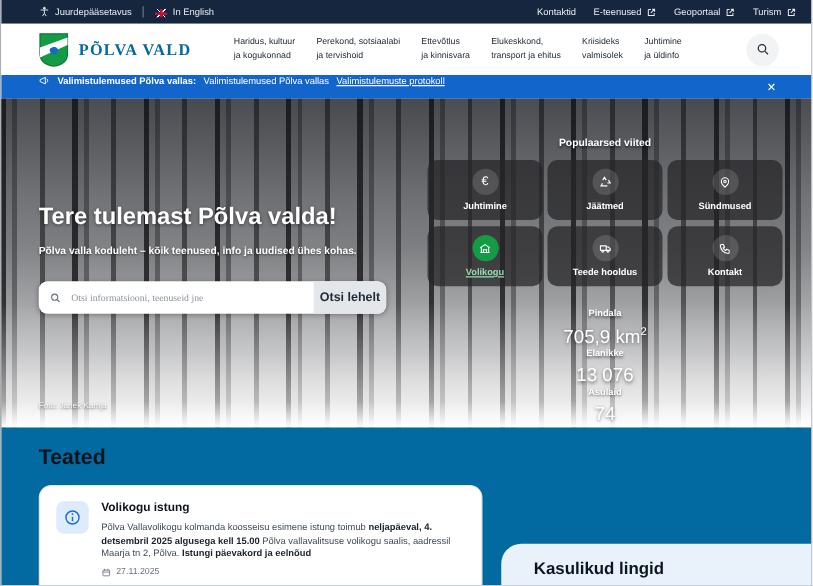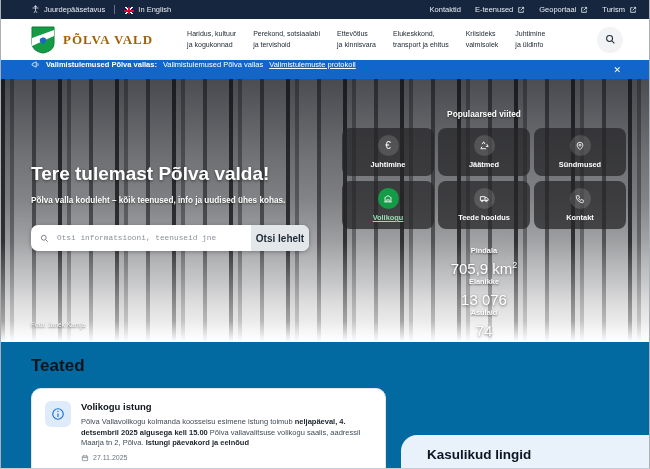--- a/index.html
+++ b/index.html
@@ -19,21 +19,21 @@
                linear-gradient(#c8102e,#c8102e) 50% 0/2px 100% no-repeat,
                linear-gradient(#c8102e,#c8102e) 0 50%/100% 2px no-repeat,
                linear-gradient(45deg, transparent 46%, #fff 46%, #fff 54%, transparent 54%),
                linear-gradient(-45deg, transparent 46%, #fff 46%, #fff 54%, transparent 54%),
                #012169; }
   .ico { display:inline-block; line-height:0; }
 
   
   .header { height:41px; background:#fff; display:flex; align-items:center; padding:0 26px 0 30px; }
   .brand { display:flex; align-items:center; gap:8px; cursor:pointer; }
-  .brand-title { font-family:"Liberation Serif", serif; font-size:13px; letter-spacing:1px; color:#a16207; font-weight:700; }
+  .brand-title { font-family:"Liberation Serif", serif; font-size:13px; letter-spacing:1px; color:#0369a1; font-weight:700; }
   .nav { display:flex; gap:17px; margin-left:34px; }
   .nav-item { font-size:7px; line-height:1.55; color:#222b36; white-space:pre-line; cursor:pointer; }
   .hdr-search { margin-left:auto; width:26px; height:26px; border-radius:50%; background:#f1f3f5;
                 display:flex; align-items:center; justify-content:center; cursor:pointer; border:none; }
 
   
   .alert { height:19px; background:#1266cb; color:#fff; display:flex; 
            padding:0 28px 0 30px; font-size:7.5px; gap:6px; }
   .alert b { font-weight:700; }
   .alert .alert-link { color:#fff; text-decoration:underline; cursor:pointer; }
@@ -43,21 +43,21 @@
   .hero { position:relative; height:263px; overflow:hidden; color:#fff;
     background:
       linear-gradient(to bottom, rgba(10,14,20,.42), rgba(20,22,26,.18) 30%, rgba(40,40,40,0) 62%, rgba(245,245,245,.55) 92%, #ffffff 100%),
       repeating-linear-gradient(90deg, rgba(18,18,20,.78) 0 4px, rgba(130,130,132,.22) 4px 9px, rgba(55,55,58,.55) 9px 13px, rgba(175,175,178,.16) 13px 31px, rgba(30,30,32,.6) 31px 35px, rgba(150,150,152,.14) 35px 57px),
       linear-gradient(to bottom, #6f7074 0%, #87888b 45%, #b9babc 78%, #e8e8e9 92%, #f8f8f8 100%); }
   .hero-title { position:absolute; left:30px; top:84px; font-size:19px; font-weight:700; text-shadow:0 1px 3px rgba(0,0,0,.5); }
   .hero-sub { position:absolute; left:30px; top:117px; font-size:8.2px; font-weight:600; text-shadow:0 1px 2px rgba(0,0,0,.55); }
   .hero-search { position:absolute; left:30px; top:146px; width:278px; height:26px; background:#fff;
                  border-radius:7px; display:flex; align-items:center; overflow:hidden; box-shadow:0 1px 4px rgba(0,0,0,.3); }
   .hero-search input { flex:1; border:none; outline:none; font-size:7.8px; color:#374151; padding:0 6px 0 8px;
-                       font-family:Liberation Mono, monospace; }
+                       font-family:Liberation Serif, serif; }
   .hero-search input::placeholder { color:#8a929c; }
   .hs-icon { margin-left:9px; }
   .hs-btn { width:58px; height:26px; background:#e3e7ea; border:none; font-size:10px; font-weight:700;
             color:#1f2937; cursor:pointer; font-family:"Liberation Sans", sans-serif; }
   .photo-credit { position:absolute; left:30px; bottom:14px; font-size:6.5px; color:rgba(255,255,255,.92);
                   text-shadow:0 1px 2px rgba(0,0,0,.6); }
 
   .quick { position:absolute; left:341px; top:30px; width:284px; }
   .quick-title { text-align:center; font-size:8.3px; font-weight:700; text-shadow:0 1px 2px rgba(0,0,0,.6); }
   .tile-grid { margin-top:9px; display:grid; grid-template-columns:repeat(3, 92px); grid-auto-rows:48px; gap:5px 4px; }

